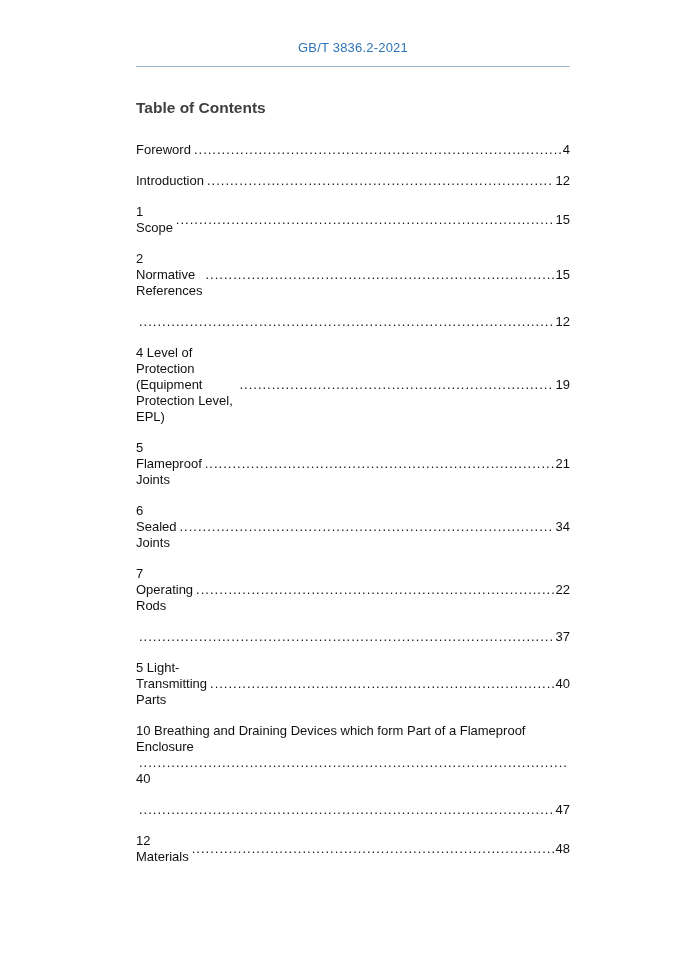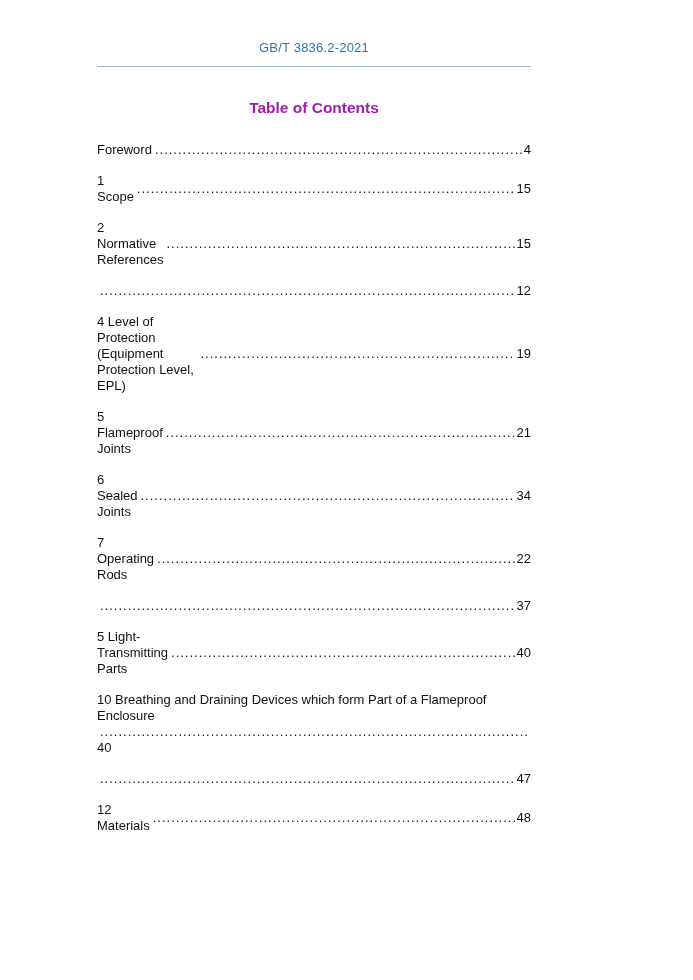--- a/index.html
+++ b/index.html
@@ -14,36 +14,36 @@
     color: #111111;
     overflow: hidden;
   }
   .page {
     box-sizing: border-box;
     width: 628px;
     height: 980px;
     padding: 40px 97px 36px 97px;
     display: flex;
     flex-direction: column;
+    margin-left: 39px;
   }
   .header {
     text-align: center;
     padding-bottom: 11px;
     border-bottom: 1px solid var(--rule, #a0b8cf);
   }
   .header-text {
     color: var(--accent, #2e74b5);
     font-size: 13px;
     letter-spacing: 0.2px;
   }
   .title {
-    text-align: center;
     font-size: 15.5px;
     font-weight: bold;
-    color: #a21caf;
+    color: #404040;
     margin: 32px 0 10px 0;
   }
   .toc {
     font-size: 13px;
     flex: 0 0 auto;
   }
   .toc-entry {
     display: flex;
     align-items: center;
     line-height: 16px;
@@ -85,20 +85,25 @@
     <div class="header-text">GB/T 3836.2-2021</div>
   </div>
 
   <div class="title">Table of Contents</div>
 
   <div class="toc">
       <div class="toc-entry">
         <span class="toc-label">Foreword</span>
         <span class="toc-leader"></span>
         <span class="toc-page">4</span>
+      </div>
+      <div class="toc-entry">
+        <span class="toc-label">Introduction</span>
+        <span class="toc-leader"></span>
+        <span class="toc-page">12</span>
       </div>
       <div class="toc-entry">
         <span class="toc-label">1 Scope</span>
         <span class="toc-leader"></span>
         <span class="toc-page">15</span>
       </div>
       <div class="toc-entry">
         <span class="toc-label">2 Normative References</span>
         <span class="toc-leader"></span>
         <span class="toc-page">15</span>

